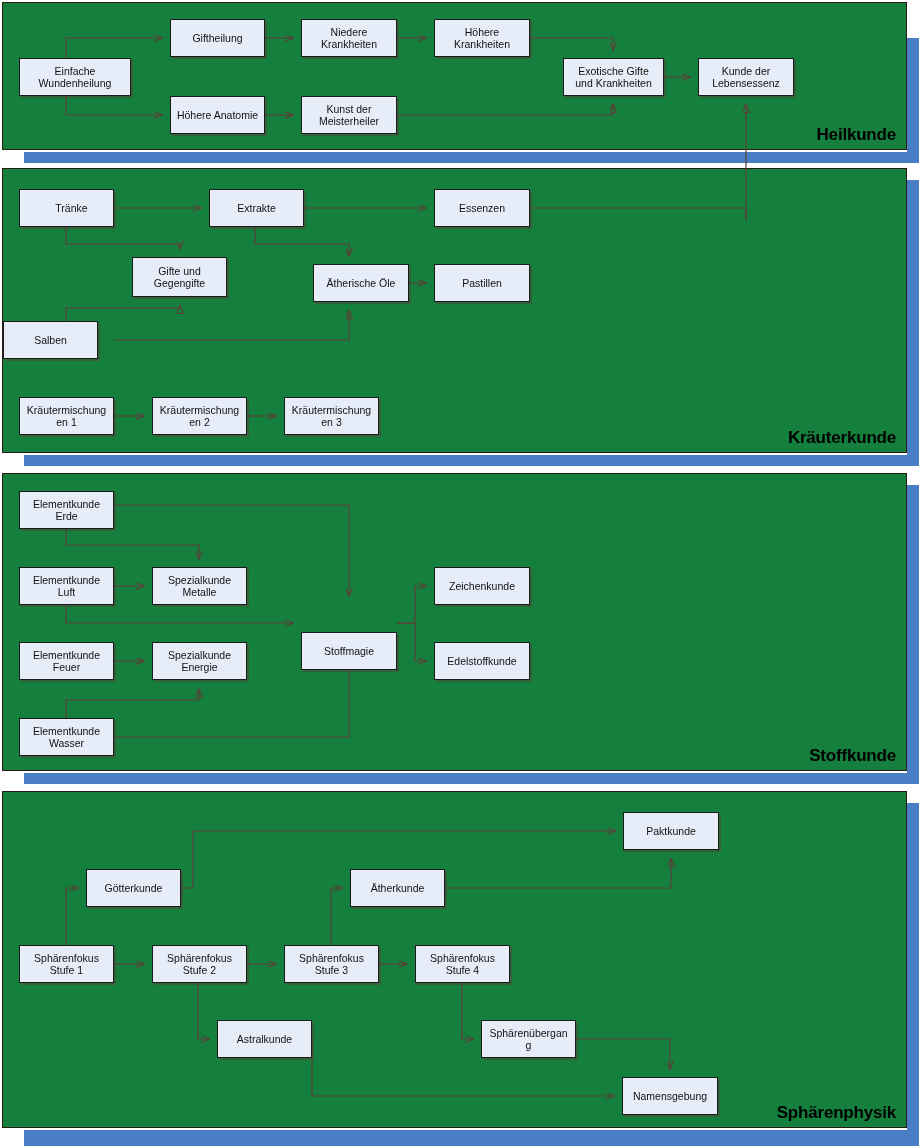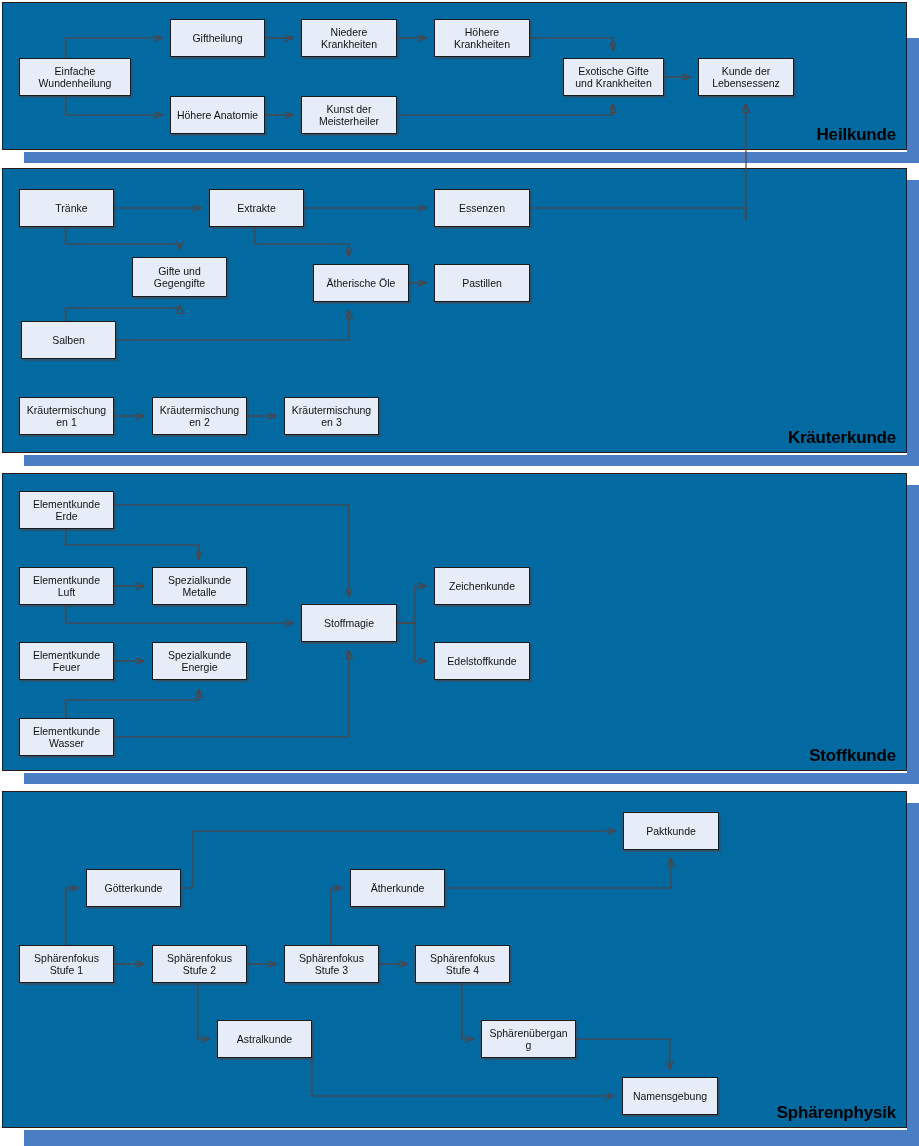--- a/index.html
+++ b/index.html
@@ -1,19 +1,19 @@
 <!DOCTYPE html>
 <html><head>
 <meta charset="utf-8">
 <style>
   html,body{margin:0;padding:0;background:#ffffff;}
   body{font-family:"Liberation Sans",sans-serif;}
   #root{position:relative;width:919px;height:1146px;background:#ffffff;overflow:hidden;}
 
-  .panel{position:absolute;background:#0369a1;border:1.5px solid #2b1a14;box-sizing:border-box;}
+  .panel{position:absolute;background:#15803d;border:1.5px solid #2b1a14;box-sizing:border-box;}
   .panel-shadow{position:absolute;background:#4a7ec4;}
 
   .panel-title{position:absolute;right:10px;bottom:4px;font-weight:bold;font-size:17px;
                color:#000;letter-spacing:-0.2px;white-space:nowrap;}
 
   .node{position:absolute;background:#e6edf8;border:1px solid #1a1a1a;
         box-shadow:2px 2px 0 rgba(90,60,55,.45);
         display:flex;align-items:center;justify-content:center;text-align:center;
         font-size:10.5px;line-height:12px;color:#111;box-sizing:border-box;padding:1px 2px;}
 
@@ -137,21 +137,21 @@
     </div>
   <div class="node" style="left:132px;top:257px;width:95px;height:40px;">
       <span>Gifte und<br>Gegengifte</span>
     </div>
   <div class="node" style="left:313px;top:264px;width:96px;height:38px;">
       <span>Ätherische Öle</span>
     </div>
   <div class="node" style="left:434px;top:264px;width:96px;height:38px;">
       <span>Pastillen</span>
     </div>
-  <div class="node" style="left:21px;top:321px;width:95px;height:38px;">
+  <div class="node" style="left:3px;top:321px;width:95px;height:38px;">
       <span>Salben</span>
     </div>
   <div class="node" style="left:19px;top:397px;width:95px;height:38px;">
       <span>Kräutermischung<br>en 1</span>
     </div>
   <div class="node" style="left:152px;top:397px;width:95px;height:38px;">
       <span>Kräutermischung<br>en 2</span>
     </div>
   <div class="node" style="left:284px;top:397px;width:95px;height:38px;">
       <span>Kräutermischung<br>en 3</span>
@@ -168,21 +168,21 @@
     </div>
   <div class="node" style="left:19px;top:642px;width:95px;height:38px;">
       <span>Elementkunde<br>Feuer</span>
     </div>
   <div class="node" style="left:152px;top:642px;width:95px;height:38px;">
       <span>Spezialkunde<br>Energie</span>
     </div>
   <div class="node" style="left:19px;top:718px;width:95px;height:38px;">
       <span>Elementkunde<br>Wasser</span>
     </div>
-  <div class="node" style="left:301px;top:604px;width:96px;height:38px;">
+  <div class="node" style="left:301px;top:632px;width:96px;height:38px;">
       <span>Stoffmagie</span>
     </div>
   <div class="node" style="left:434px;top:567px;width:96px;height:38px;">
       <span>Zeichenkunde</span>
     </div>
   <div class="node" style="left:434px;top:642px;width:96px;height:38px;">
       <span>Edelstoffkunde</span>
     </div>
 
   <div class="node" style="left:19px;top:945px;width:95px;height:38px;">

